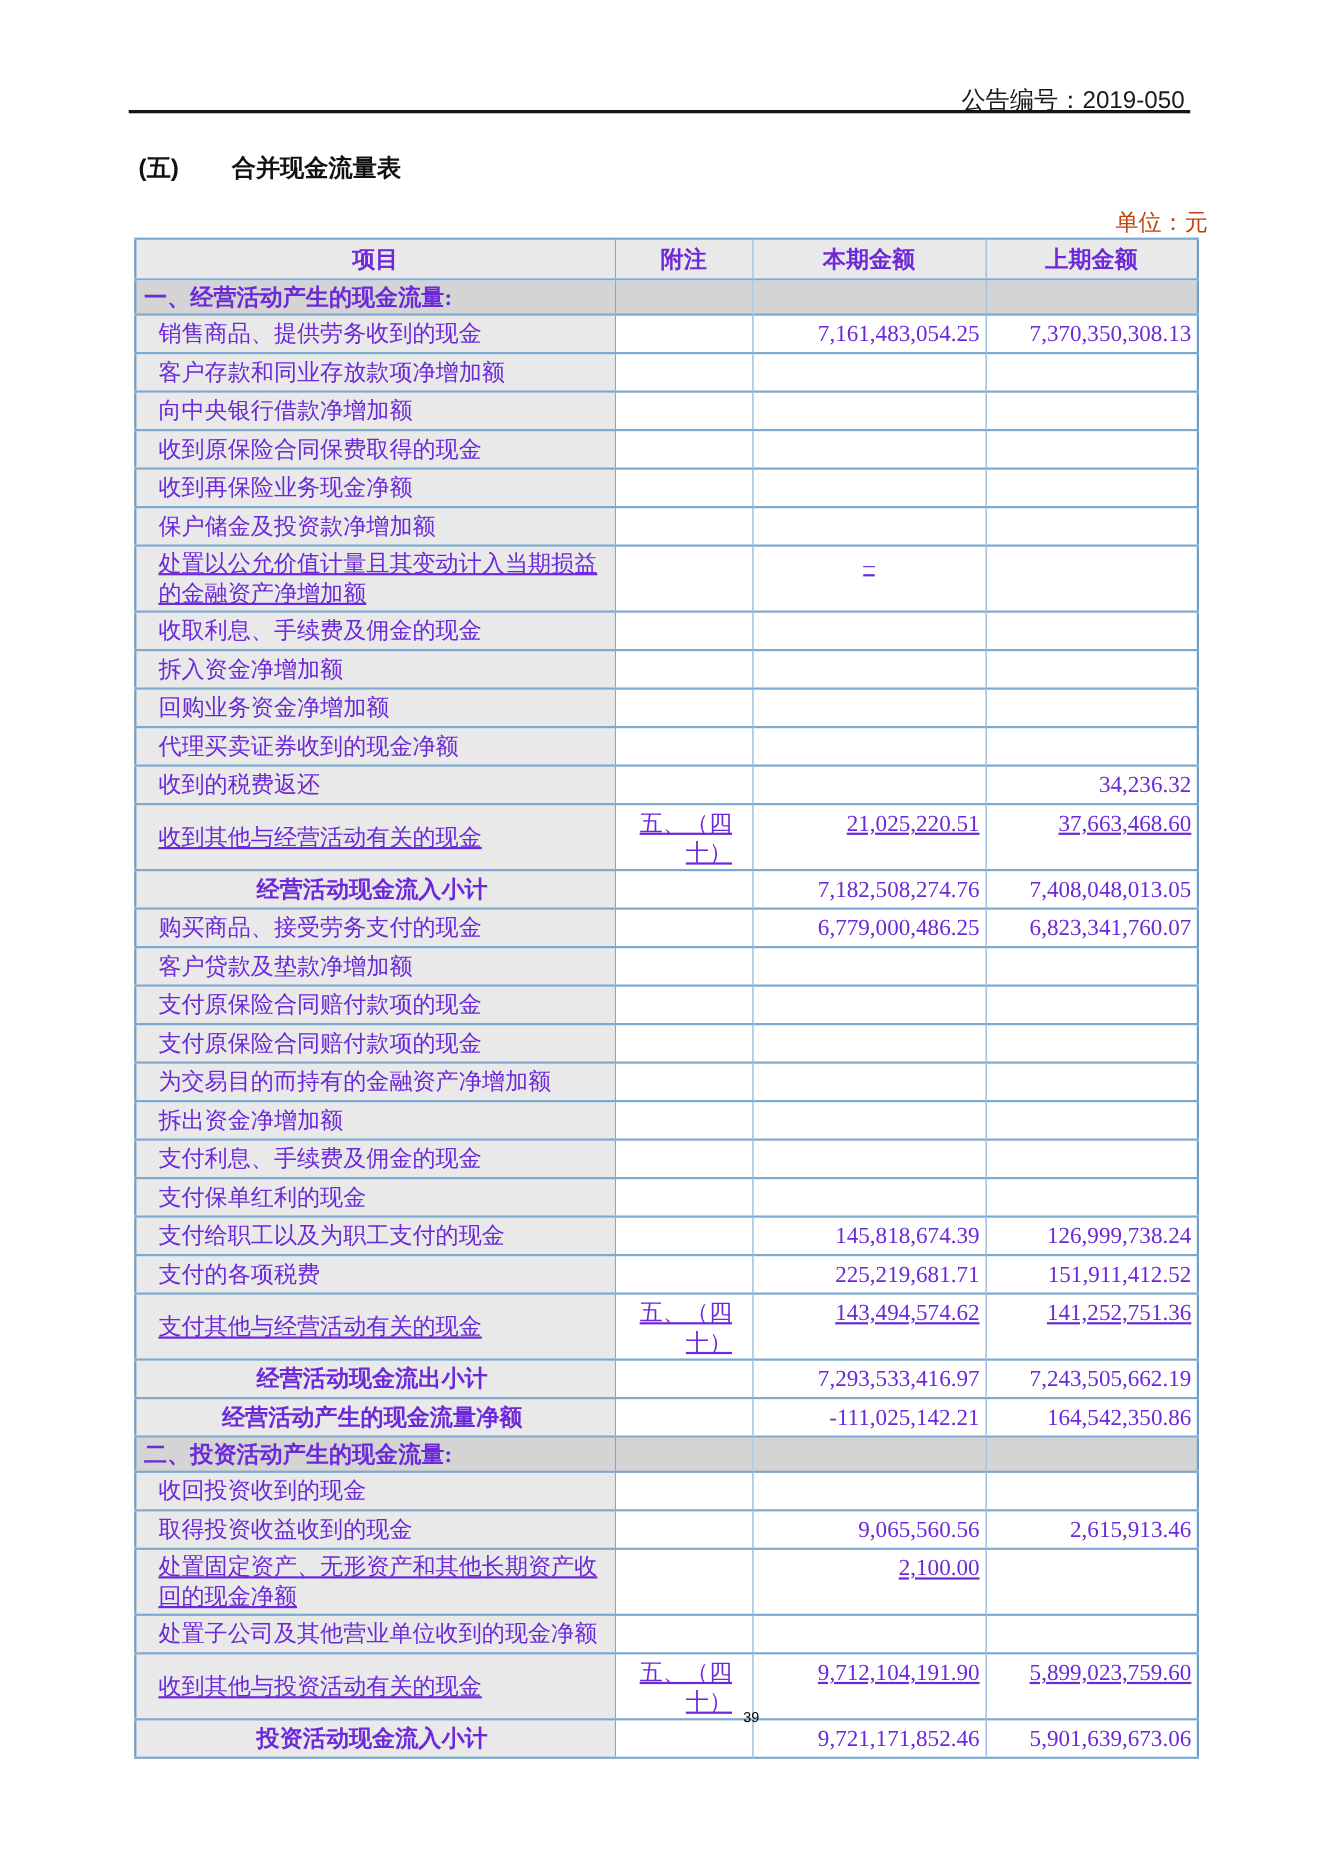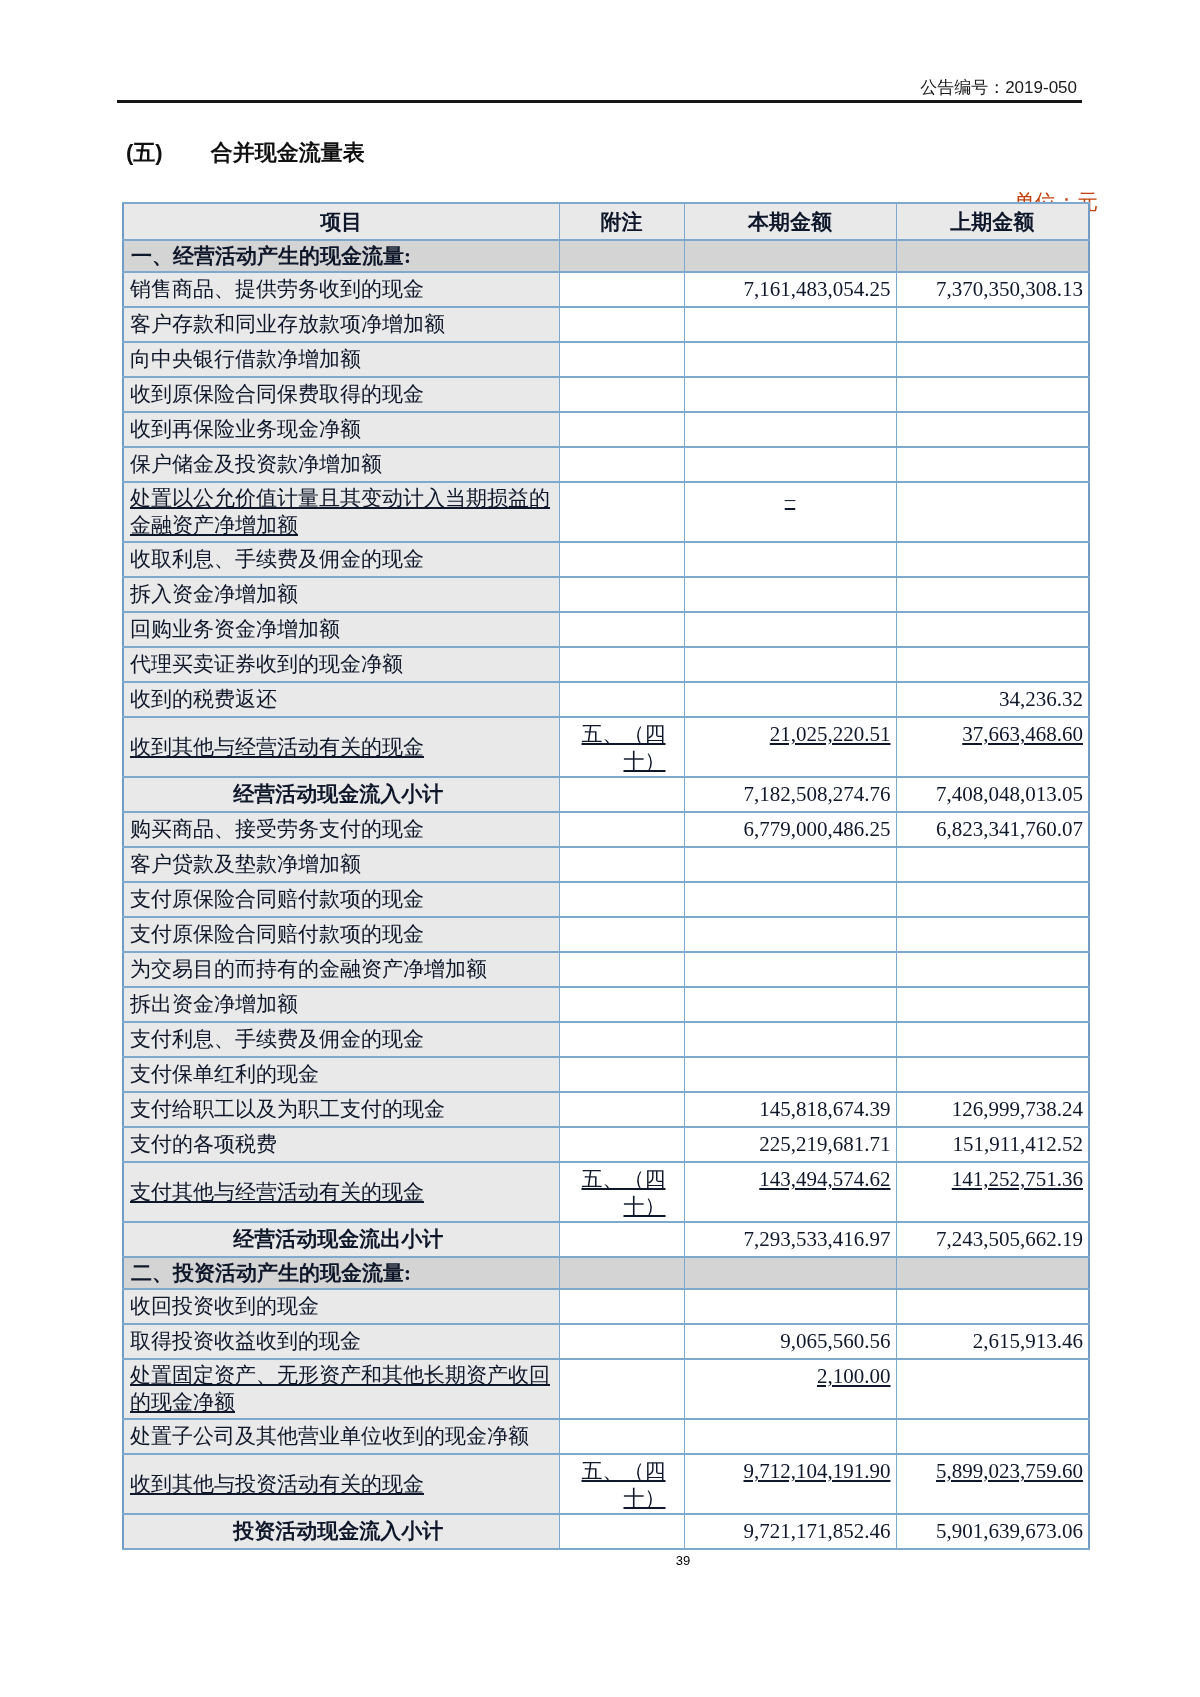--- a/index.html
+++ b/index.html
@@ -6,58 +6,58 @@
   body{
     width:1200px;height:1697px;position:relative;
     font-family:"Liberation Serif","DejaVu Serif",serif;
     color:#151515;
   }
   .page{position:absolute;inset:0;background:#ffffff;}
 
   .doc-header{
     position:absolute;top:76px;right:123px;
     font-family:"Liberation Sans","DejaVu Sans",sans-serif;
-    font-size:17px;color:#1a1a1a;
+    font-size:22px;color:#1a1a1a;
   }
   .doc-rule{
     position:absolute;top:100px;left:117px;width:965px;height:3px;
     background:#161616;
   }
   .doc-title{
     position:absolute;top:138px;left:126px;
     font-family:"Liberation Sans","DejaVu Sans",sans-serif;
     font-size:22px;font-weight:bold;color:#111;
   }
   .doc-title .title-text{margin-left:48px;}
   .unit-label{
     position:absolute;top:188px;right:102px;
     font-size:21px;color:#c2410c;
   }
 
   table.cf{
-    position:absolute;top:202px;left:122px;width:966px;
+    position:absolute;top:216px;left:122px;width:966px;
     border-collapse:collapse;table-layout:fixed;
-    font-size:21px;color:#0f172a;
+    font-size:21px;color:#6d28d9;
     border:2px solid #6f9dc6;
   }
   .cf th,.cf td{
     border:1px solid #7ea9ce;
     border-top-width:2px;border-bottom-width:2px;
     overflow:hidden;padding:0;
   }
   .cf thead tr{height:37px;}
   .cf th{
     background:#e9e9e9;font-weight:bold;text-align:center;
     font-size:21px;
   }
   .cf tbody tr{height:35px;}
   .cf tbody tr.tall{height:60px;text-decoration:underline;}
   .cf tbody tr.section{height:32px;}
 
-  .cf td.c1{text-align:left;padding-left:6px;padding-right:6px;line-height:27px;}
+  .cf td.c1{text-align:left;padding-left:20px;padding-right:6px;line-height:27px;}
   .cf tr.item td.c1{background:#e9e9e9;}
   .cf tr.subtotal td.c1{background:#e9e9e9;font-weight:bold;text-align:center;padding-left:0;}
   .cf tr.section td{background:#d4d4d4;font-weight:bold;}
   .cf tr.section td.c1{padding-left:7px;}
 
   .cf td.note{text-align:right;padding:0 18px;line-height:27px;}
   .cf td.amt{text-align:right;padding-right:5px;}
   .cf td.amt.ctr{text-align:center;padding-right:0;}
 
   .cf tr.tall td.note,
@@ -255,20 +255,26 @@
           <td class="note">五、（四十）</td>
           <td class="amt">143,494,574.62</td>
           <td class="amt">141,252,751.36</td>
         </tr>
         <tr class="subtotal">
           <td class="c1">经营活动现金流出小计</td>
           <td class="note"></td>
           <td class="amt">7,293,533,416.97</td>
           <td class="amt">7,243,505,662.19</td>
         </tr>
+        <tr class="subtotal">
+          <td class="c1">经营活动产生的现金流量净额</td>
+          <td class="note"></td>
+          <td class="amt">-111,025,142.21</td>
+          <td class="amt">164,542,350.86</td>
+        </tr>
         <tr class="section">
           <td class="c1">二、投资活动产生的现金流量:</td>
           <td class="note"></td>
           <td class="amt"></td>
           <td class="amt"></td>
         </tr>
         <tr class="item">
           <td class="c1">收回投资收到的现金</td>
           <td class="note"></td>
           <td class="amt"></td>

